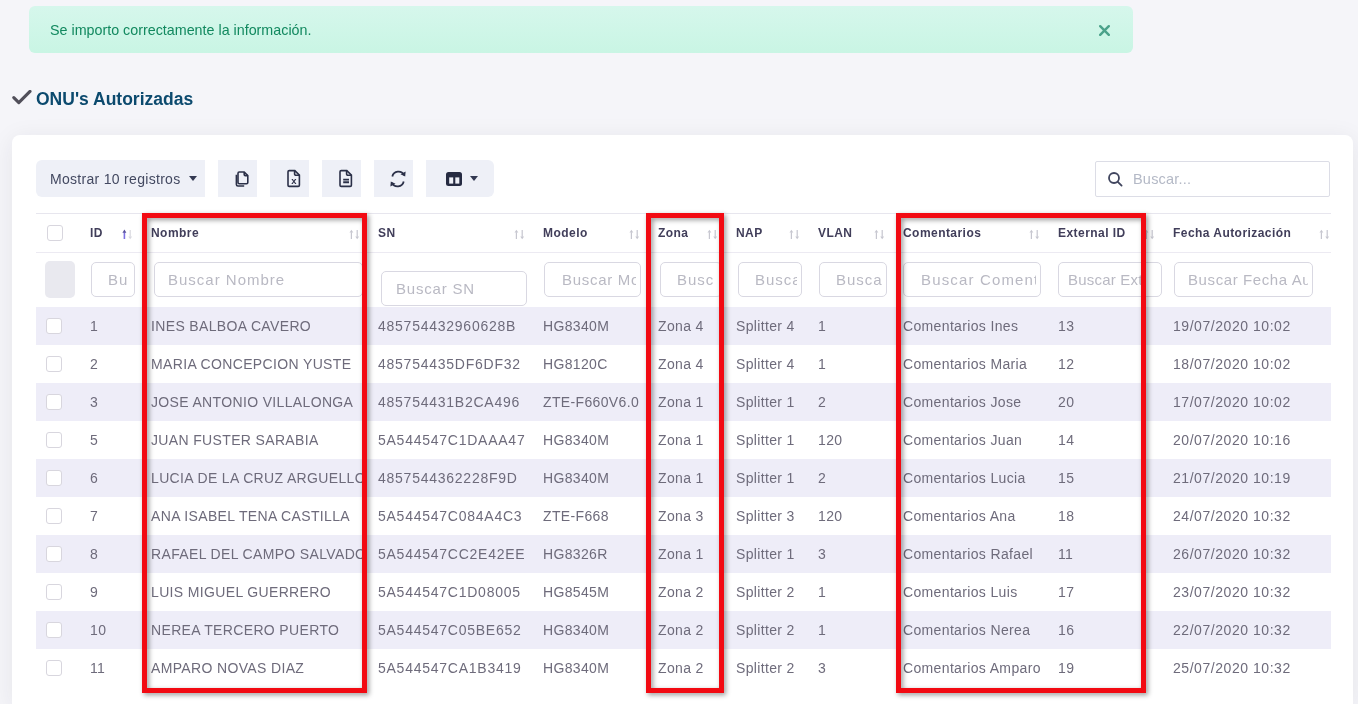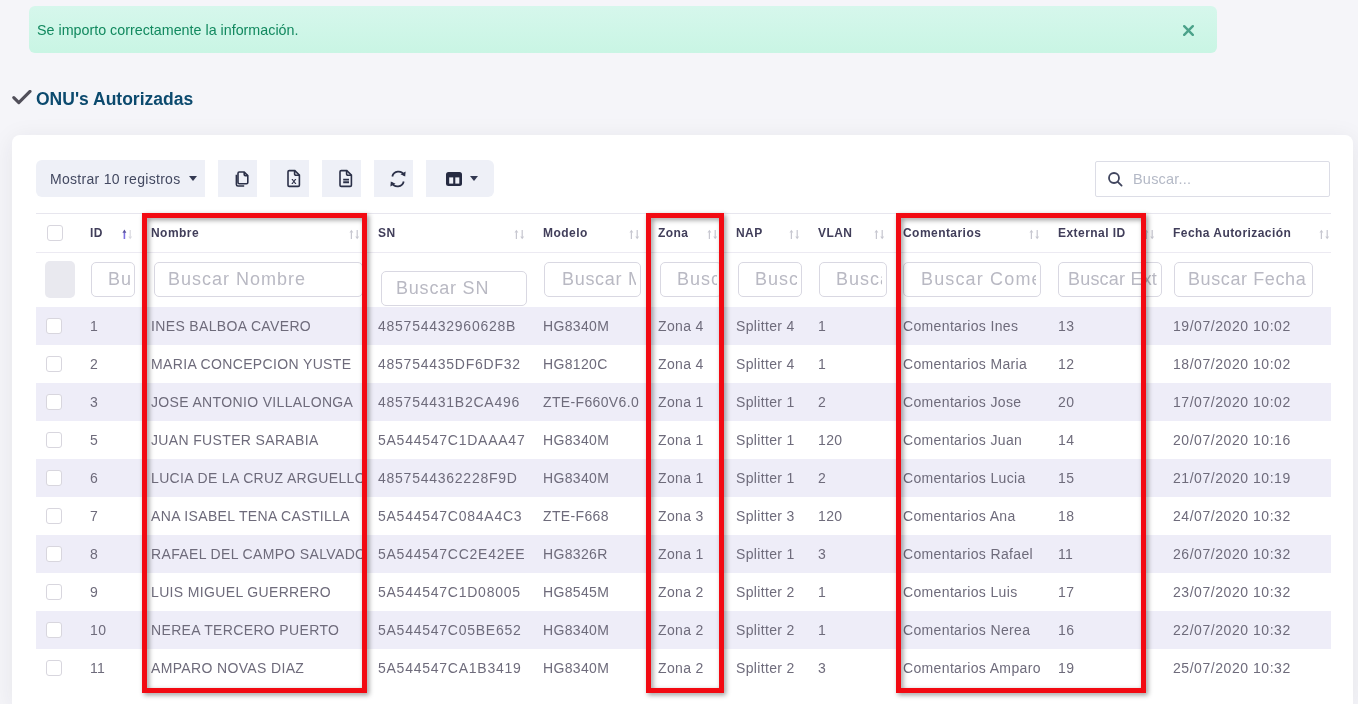--- a/index.html
+++ b/index.html
@@ -1,19 +1,19 @@
 <!DOCTYPE html>
 <html><head><meta charset="utf-8">
 <style>
 * { margin:0; padding:0; box-sizing:border-box; }
 html,body { width:1358px; height:704px; overflow:hidden; background:#f5f5f9;
   font-family:"Liberation Sans", sans-serif; }
-.alert { position:absolute; left:29px; top:6px; width:1188px; height:47px;
+.alert { position:absolute; left:29px; top:6px; width:1104px; height:47px;
   background:linear-gradient(180deg,#d6f7ec,#c9f5e4); border-radius:6px; color:#12895f; font-size:14.3px;
-  display:flex; align-items:center; padding-left:8px; letter-spacing:0; }
+  display:flex; align-items:center; padding-left:21px; letter-spacing:0; }
 .alert .x { position:absolute; right:23px; top:19px; }
 h1.pt { position:absolute; left:36px; top:89px; font-size:17.5px; font-weight:700;
   color:#0c4a6e; letter-spacing:0; }
 .chk { position:absolute; left:12px; top:89px; }
 .card { position:absolute; left:12px; top:135px; width:1341px; height:569px;
   background:#fff; border-radius:8px 8px 0 0; box-shadow:0 4px 24px rgba(34,41,47,.08); }
 .toolbar { position:absolute; left:36px; top:160px; height:37px; display:flex; gap:13px; }
 .tb { background:#eef0f7; display:flex; align-items:center; justify-content:center; height:37px; }
 .tb.first { border-radius:6px 0 0 6px; width:169px; justify-content:flex-start; padding-left:14px;
   color:#434961; font-size:14px; letter-spacing:.3px; }
@@ -28,21 +28,21 @@
   table-layout:fixed; border-top:1px solid #e7e6ee; }
 table.dt col.c0 { width:43px; } table.dt col.c1 { width:61px; } table.dt col.c2 { width:227px; }
 table.dt col.c3 { width:165px; } table.dt col.c4 { width:115px; } table.dt col.c5 { width:78px; }
 table.dt col.c6 { width:82px; } table.dt col.c7 { width:85px; } table.dt col.c8 { width:155px; }
 table.dt col.c9 { width:115px; } table.dt col.c10 { width:169px; }
 tr.hdr th { height:39px; border-bottom:1px solid #eceaf2; text-align:left; padding-left:11px; font-size:12px; color:#413e5a;
   letter-spacing:.45px; position:relative; white-space:nowrap; overflow:hidden; }
 tr.hdr th .sort { position:absolute; right:6px; top:14px; }
 tr.flt td { height:54px; text-align:left; vertical-align:middle; }
 .fi { height:35px; border:1px solid #d9d8e2; border-radius:5px; font-family:"Liberation Sans",sans-serif;
-  font-size:18px; padding:0 4px 0 13px; color:#6e6b7b; background:#fff; }
+  font-size:15px; padding:0 4px 0 13px; color:#6e6b7b; background:#fff; }
 .fi::placeholder { color:#b9b9c3; opacity:1; letter-spacing:var(--ls,1px); }
 .fgray { display:inline-block; width:30px; height:37px; background:#e9e9ef; border-radius:5px; vertical-align:middle; }
 tbody tr td { height:38px; font-size:14px; color:#6e6b7b; padding-left:11px; white-space:nowrap;
   overflow:hidden; letter-spacing:.35px; }
 tbody tr td.sn { letter-spacing:.75px; }
 tbody tr td.fec { letter-spacing:.55px; }
 tbody tr.odd { background:#eeedf8; }
 td.cbc, th.cbc { padding-left:10px; }
 .cb { display:inline-block; width:16px; height:16px; border:1px solid #d8d6de; border-radius:3px;
   background:#fff; vertical-align:middle; }

